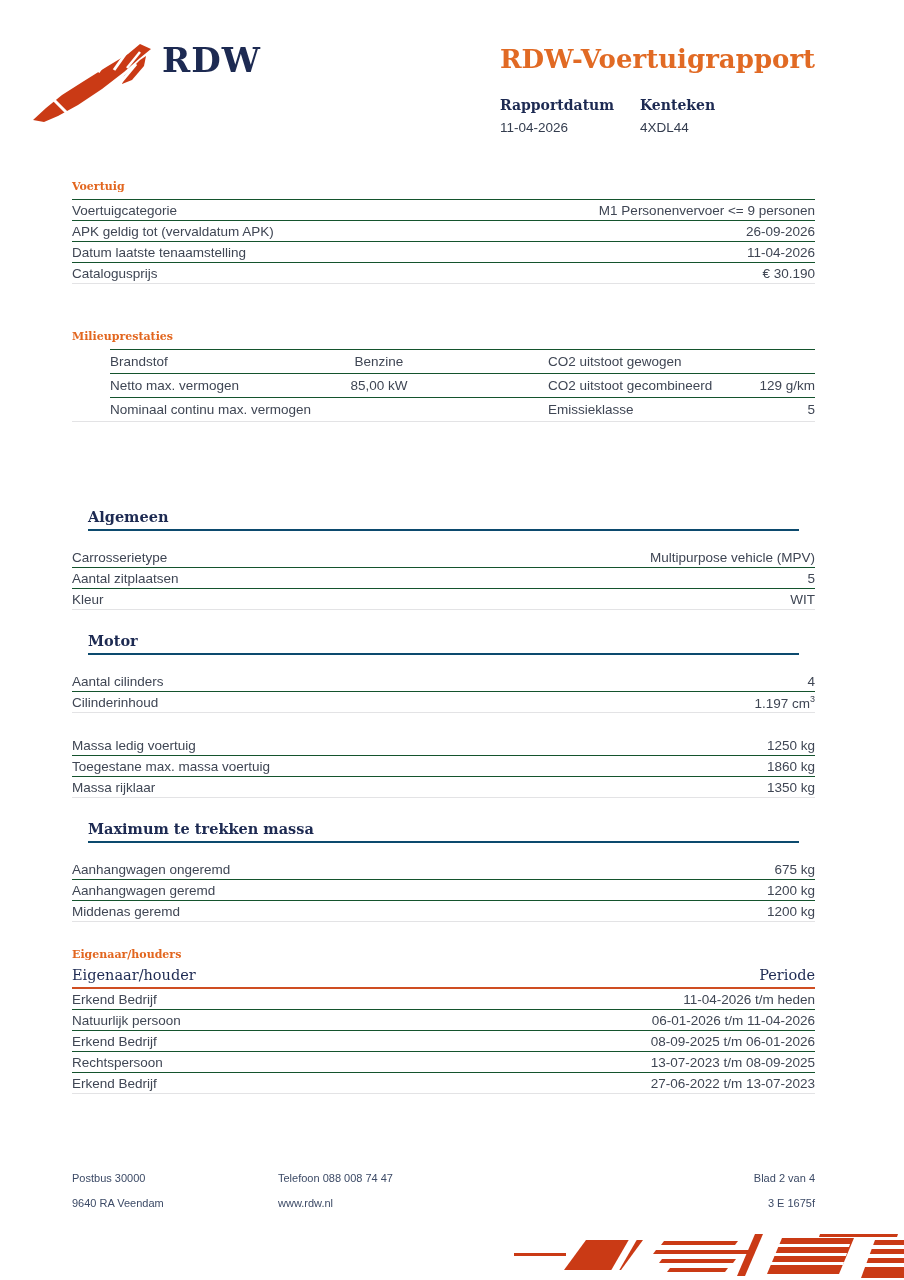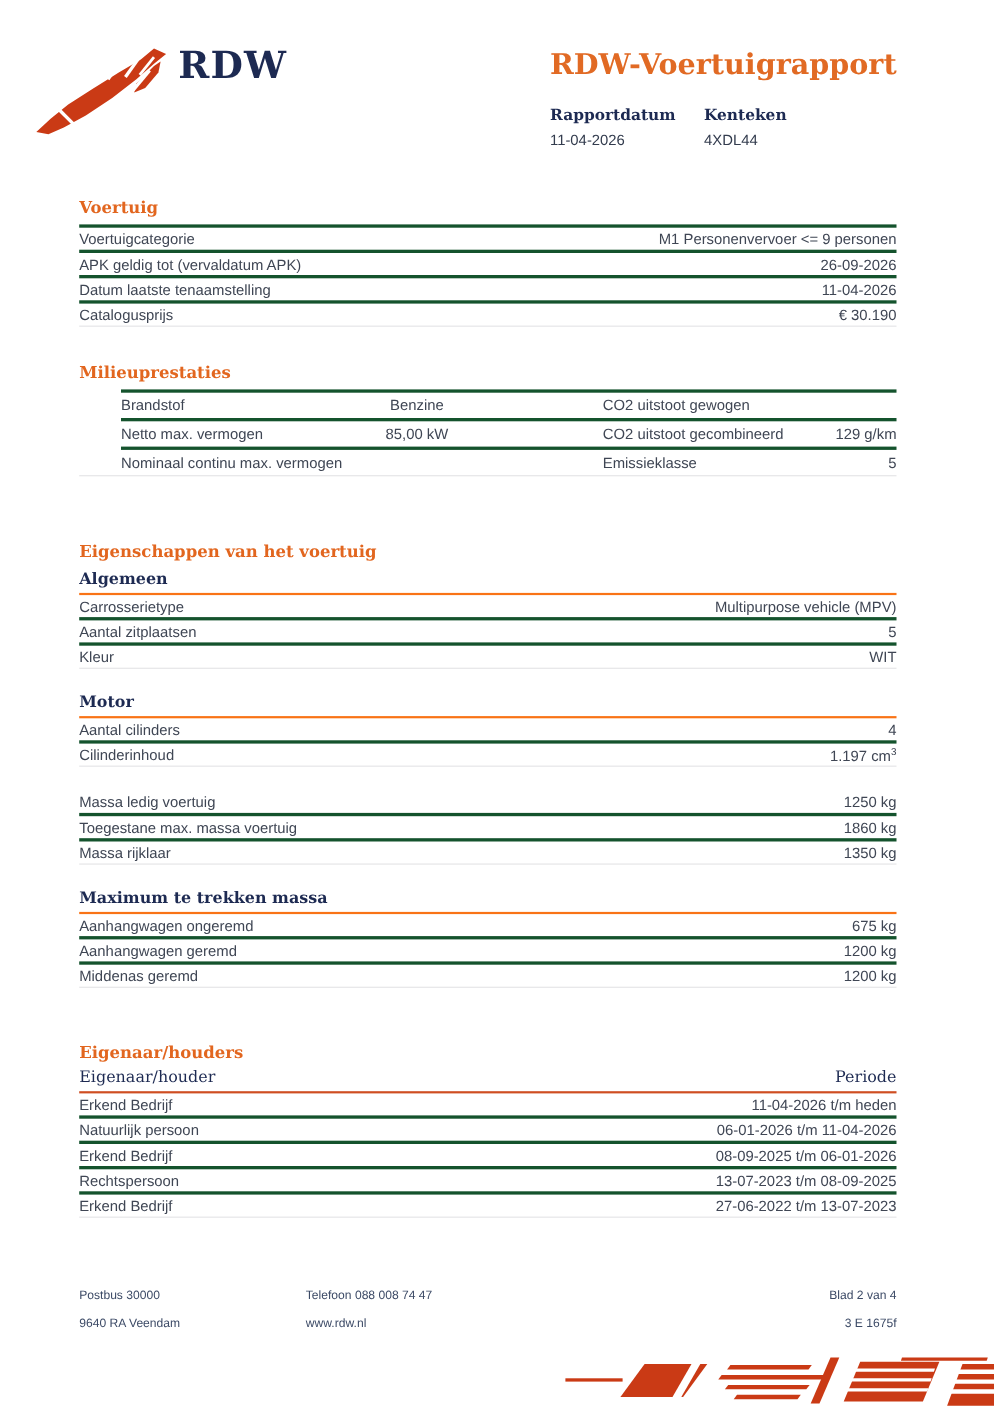--- a/index.html
+++ b/index.html
@@ -27,33 +27,33 @@
   .meta-col{width:140px;}
   .meta-label{
     font-family:"DejaVu Serif", serif;font-weight:bold;
     font-size:14px;color:#1d2a52;
   }
   .meta-value{margin-top:7px;font-size:13.5px;color:#333c4e;}
   
   .section{position:absolute;left:72px;width:743px;}
   .section-title{
     font-family:"DejaVu Serif", serif;font-weight:bold;
-    font-size:15px;color:#e2661f;margin:0 0 6px 0;
+    font-size:11px;color:#e2661f;margin:0 0 6px 0;
   }
   .sub{margin-top:22px;}
   .sub:first-of-type{margin-top:8px;}
   .sub-title{
     font-family:"DejaVu Serif", serif;font-weight:bold;
-    font-size:14.5px;color:#1d2a52;margin:0;
-    padding-bottom:4px;border-bottom:2px solid #f97316;
+    font-size:14.5px;color:#1d2a52;margin:16px;
+    padding-bottom:4px;border-bottom:2px solid #0c4a6e;
   }
   .rows{border-bottom:1px solid #e3e3e5;}
   .row{
     display:flex;justify-content:space-between;align-items:center;
-    height:20px;border-top:3px solid #14532d;
+    height:20px;border-top:1px solid #14532d;
     font-size:13.5px;
   }
   .rows.no-first-rule .row:first-child{border-top:none;}
   .row-label{white-space:nowrap;}
   .row-value{white-space:nowrap;text-align:right;}
   .row-value sup{font-size:9px;}
   
   .row.duo{
     display:grid;
     grid-template-columns:208px 122px 108px 210px 1fr;
@@ -153,21 +153,20 @@
         <span class="row-label">Nominaal continu max. vermogen</span>
         <span class="v-center"></span>
         <span></span>
         <span class="row-label">Emissieklasse</span>
         <span class="v-right">5</span>
       </div>
     </div>
   </div>
 
   <div class="section" style="top:492px">
-    <h2 class="section-title">Eigenschappen van het voertuig</h2>
 
     <div class="sub">
       <h3 class="sub-title">Algemeen</h3>
       <div class="rows no-first-rule">
         <div class="row">
           <span class="row-label">Carrosserietype</span>
           <span class="row-value">Multipurpose vehicle (MPV)</span>
         </div>
         <div class="row">
           <span class="row-label">Aantal zitplaatsen</span>

